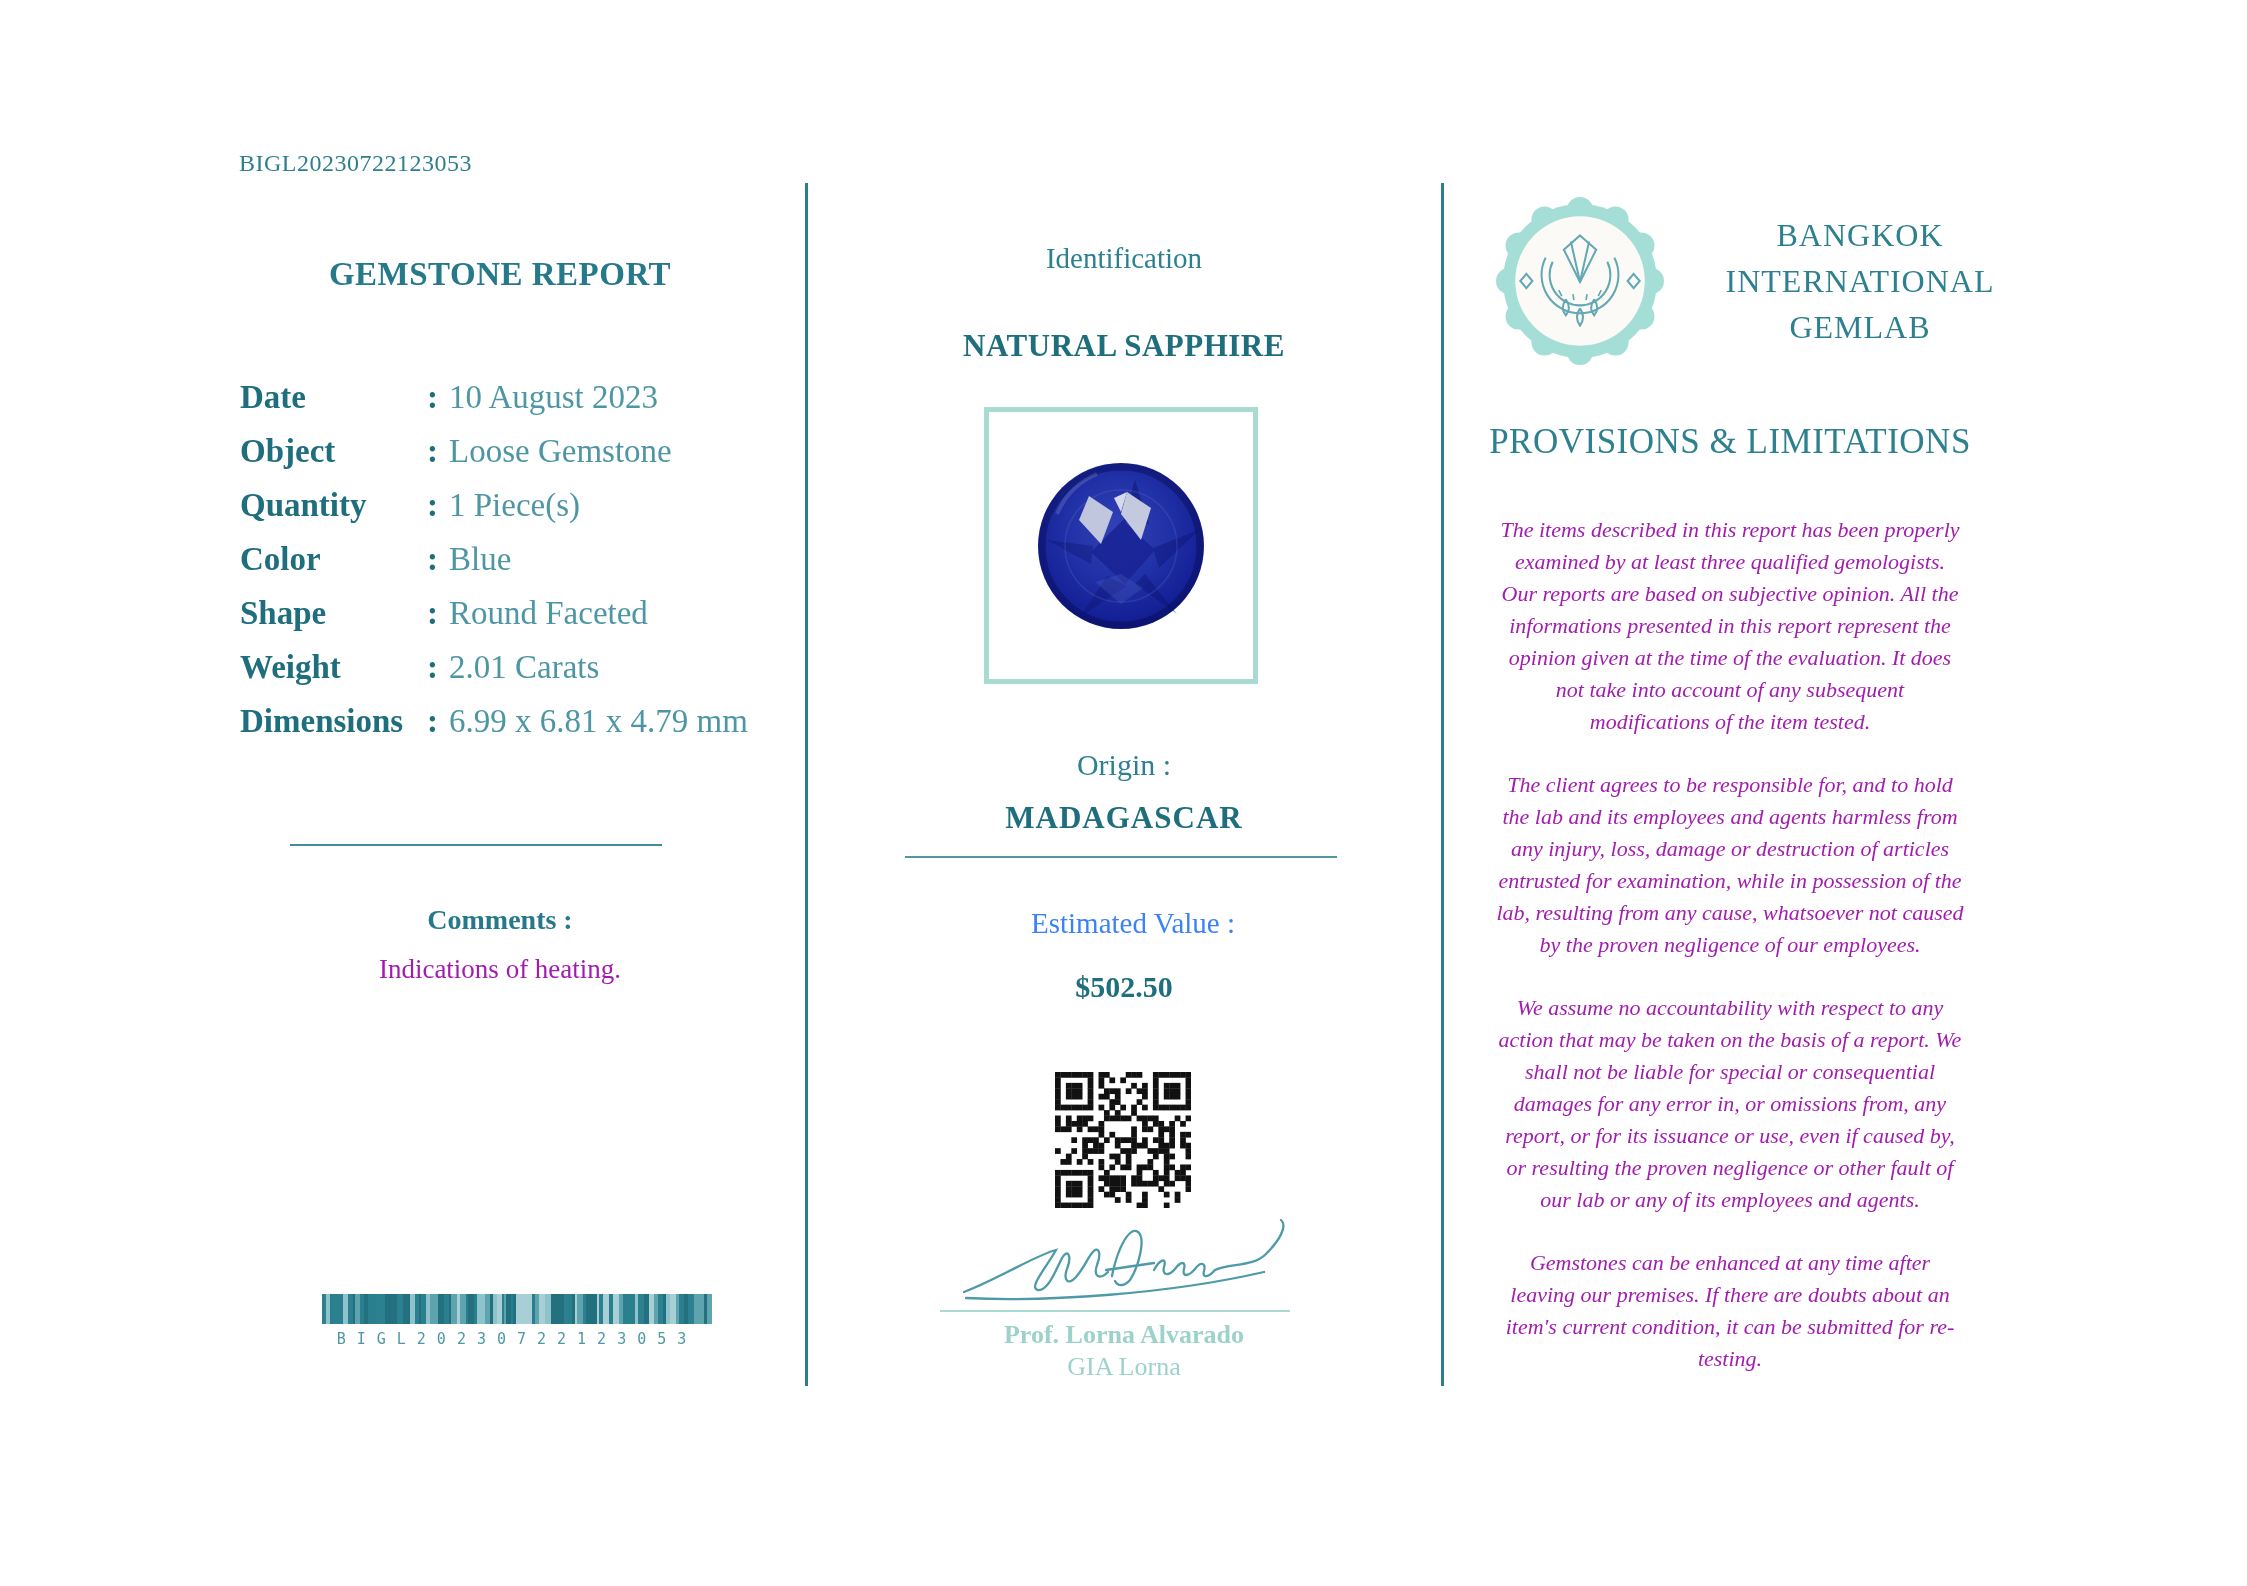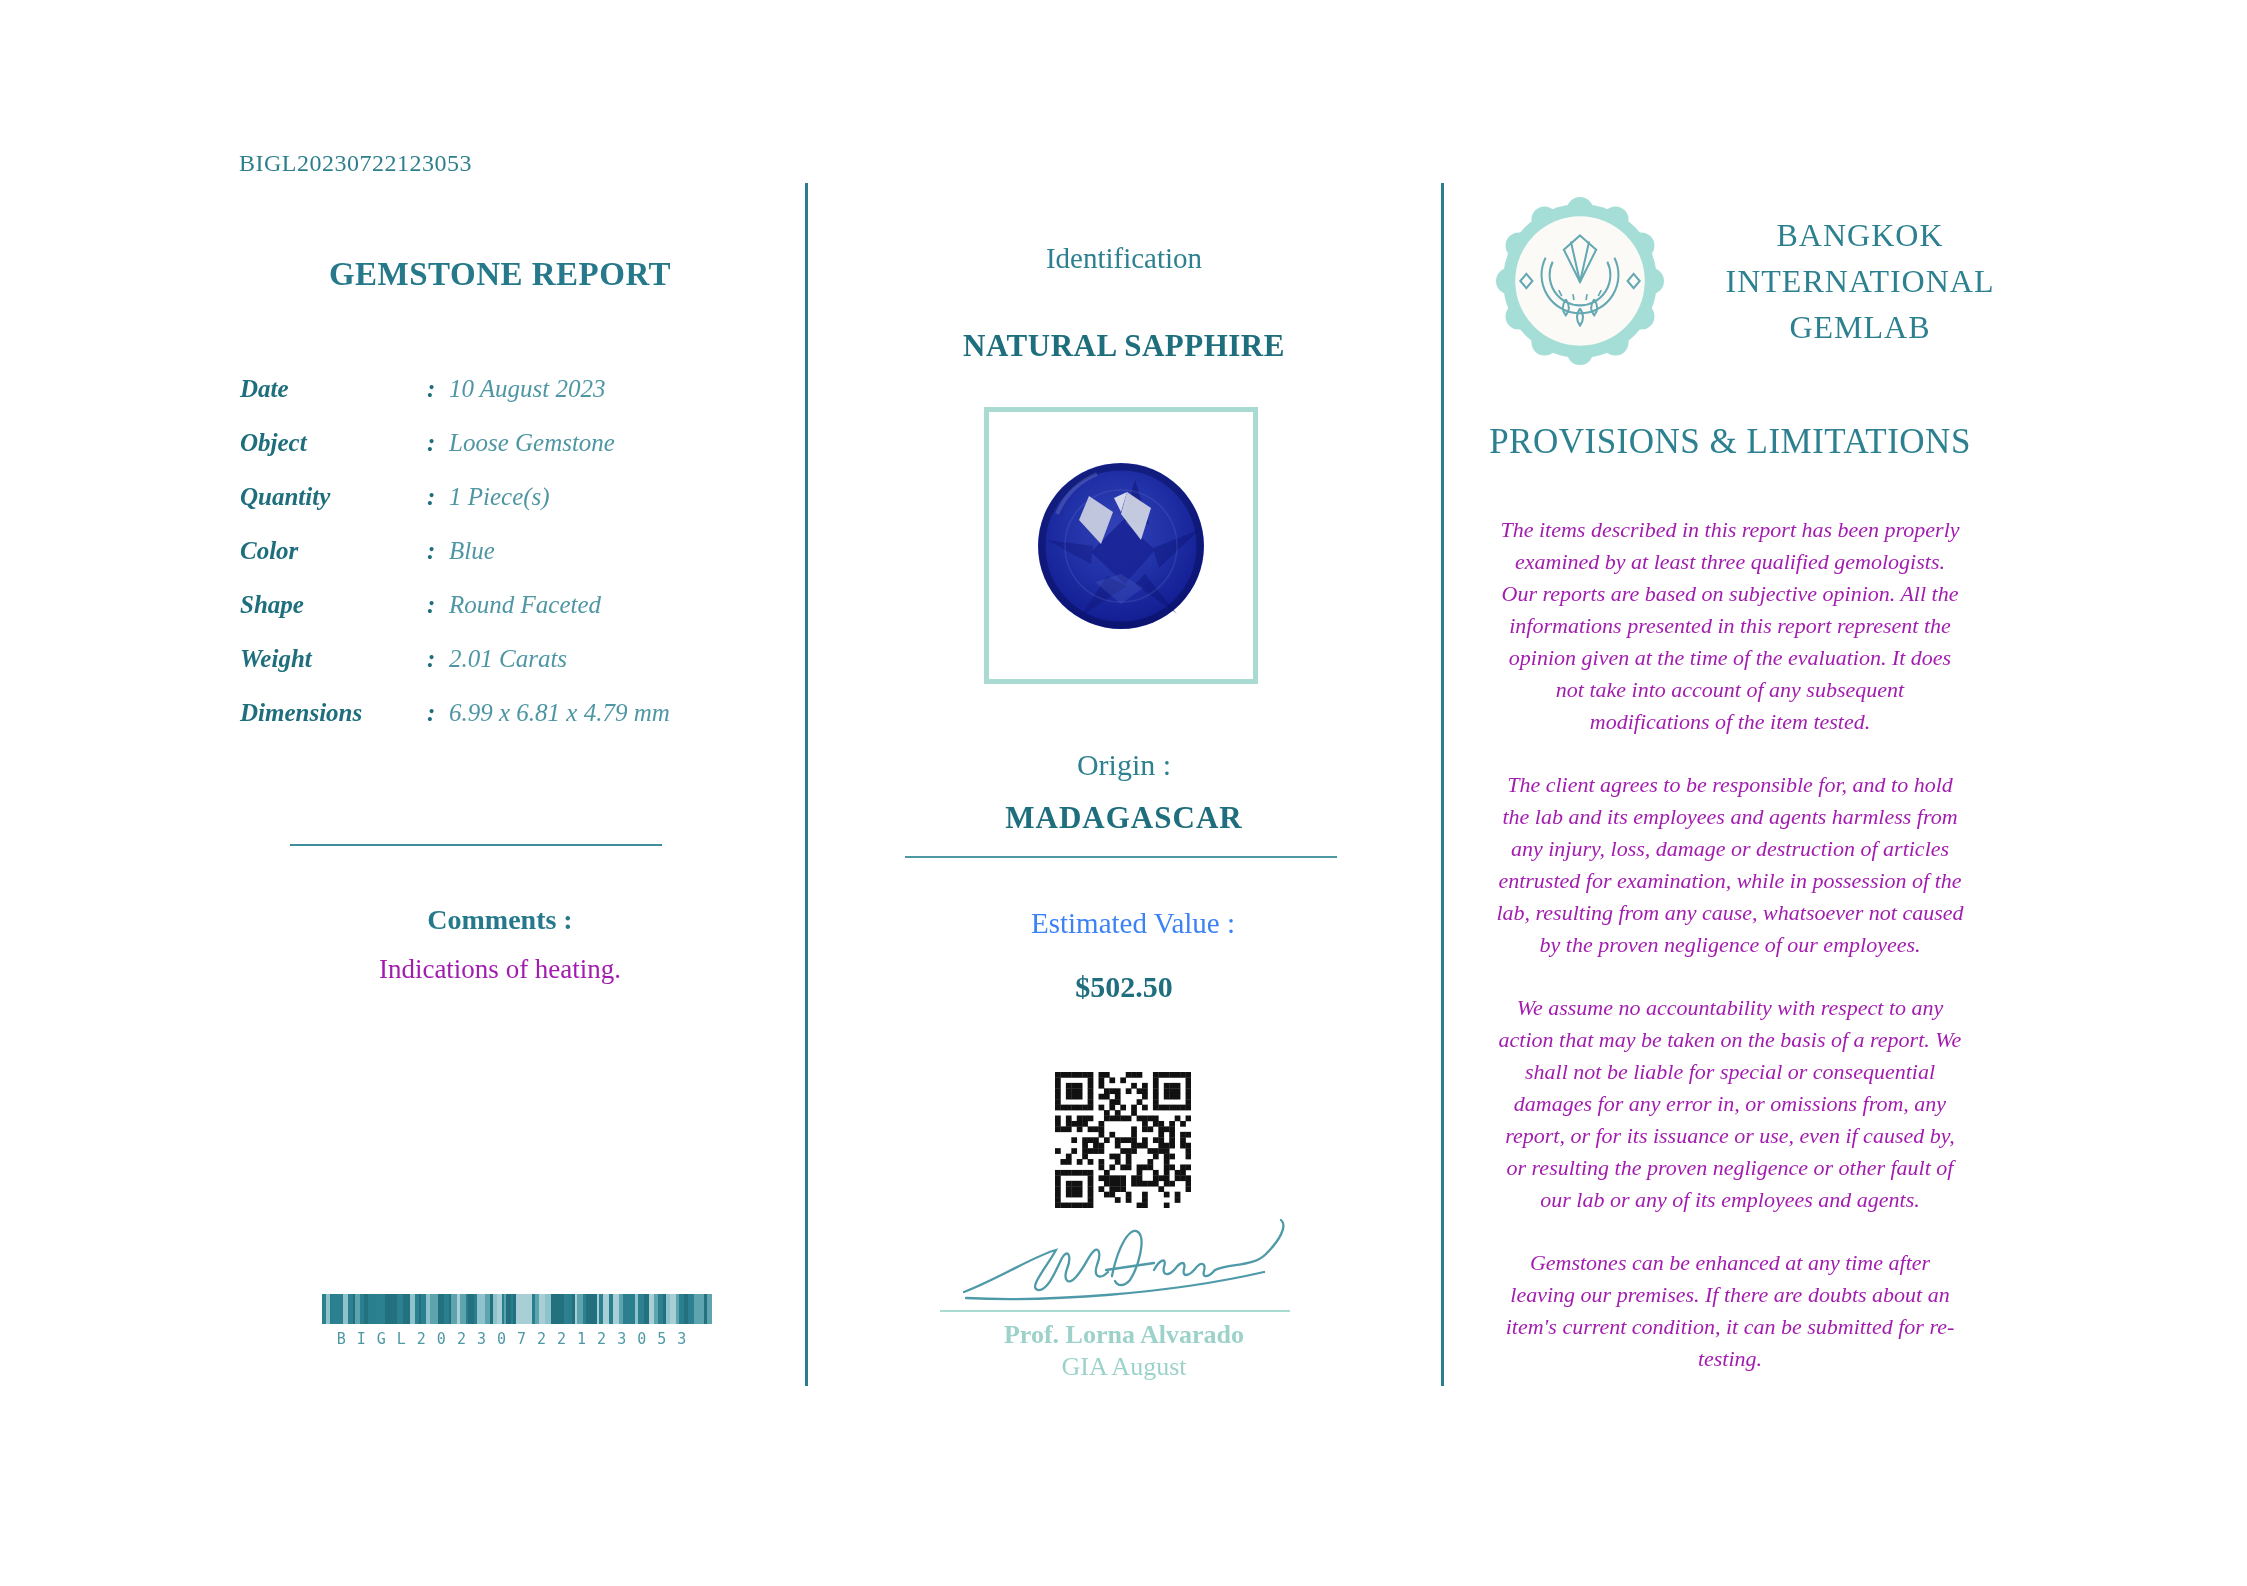--- a/index.html
+++ b/index.html
@@ -4,21 +4,21 @@
 <style>
   html,body{margin:0;padding:0;background:#ffffff;}
   .page{position:relative;width:2247px;height:1586px;background:#ffffff;overflow:hidden;
         font-family:"Liberation Serif","DejaVu Serif",serif;}
   .abs{position:absolute;}
   
   .report-number{left:239px;top:150px;font-size:24px;color:#2d7f8e;letter-spacing:0.5px;}
   .report-title{left:240px;top:256px;width:520px;text-align:center;font-size:33px;font-weight:bold;
                 color:#26798a;letter-spacing:0.5px;}
   .fields{left:240px;top:362px;width:520px;}
-  .field-row{display:flex;height:54px;align-items:center;font-size:25px;font-style:italic;}
+  .field-row{display:flex;height:54px;align-items:flex-end;font-size:33px;}
   .f-label{width:187px;font-weight:bold;color:#1e6e7d;}
   .f-colon{width:22px;font-weight:bold;color:#1e6e7d;}
   .f-value{flex:1;color:#4e96a4;}
   .left-divider{left:290px;top:844px;width:372px;height:2px;background:#3f8e9c;}
   .comments-label{left:240px;top:904px;width:520px;text-align:center;font-size:28px;font-weight:bold;color:#26798a;}
   .comments-text{left:240px;top:954px;width:520px;text-align:center;font-size:27px;color:#a21caf;}
   .barcode-wrap{left:322px;top:1294px;width:390px;text-align:center;}
   .barcode-text{margin-top:2px;font-family:"DejaVu Sans Mono","Liberation Mono",monospace;
                 font-size:15px;letter-spacing:11px;color:#4e98a6;white-space:nowrap;}
   
@@ -555,21 +555,21 @@
       <path d="M154,64 C160,34 172,14 180,20 C188,26 181,54 172,68 C167,74 160,75 157,69"></path>
       <path d="M148,58 L196,51"></path>
       <path d="M196,58 C202,47 209,45 206,55 C204,63 210,65 217,57 C223,49 228,49 226,57 C224,65 230,65 237,57 C243,49 248,51 246,59 C244,66 250,66 257,58"></path>
       <path d="M257,58 C272,51 295,55 308,42 C321,29 330,14 323,8"></path>
       <path d="M8,86 C90,90 210,82 306,60"></path>
     </g>
   </svg>
 
   <div class="abs sig-line"></div>
   <div class="abs mid prof-name">Prof. Lorna Alvarado</div>
-  <div class="abs mid prof-title">GIA August</div>
+  <div class="abs mid prof-title">GIA Lorna</div>
 
   <svg class="abs logo" width="168" height="168" viewBox="0 0 166 166">
     <g fill="#a5ded6">
       <circle cx="83" cy="83" r="76"></circle>
       <circle cx="153" cy="83" r="13"></circle>
         <circle cx="143.6" cy="118" r="13"></circle>
       <circle cx="118" cy="143.6" r="13"></circle>
         <circle cx="83" cy="153" r="13"></circle>
       <circle cx="48" cy="143.6" r="13"></circle>
         <circle cx="22.4" cy="118" r="13"></circle>

